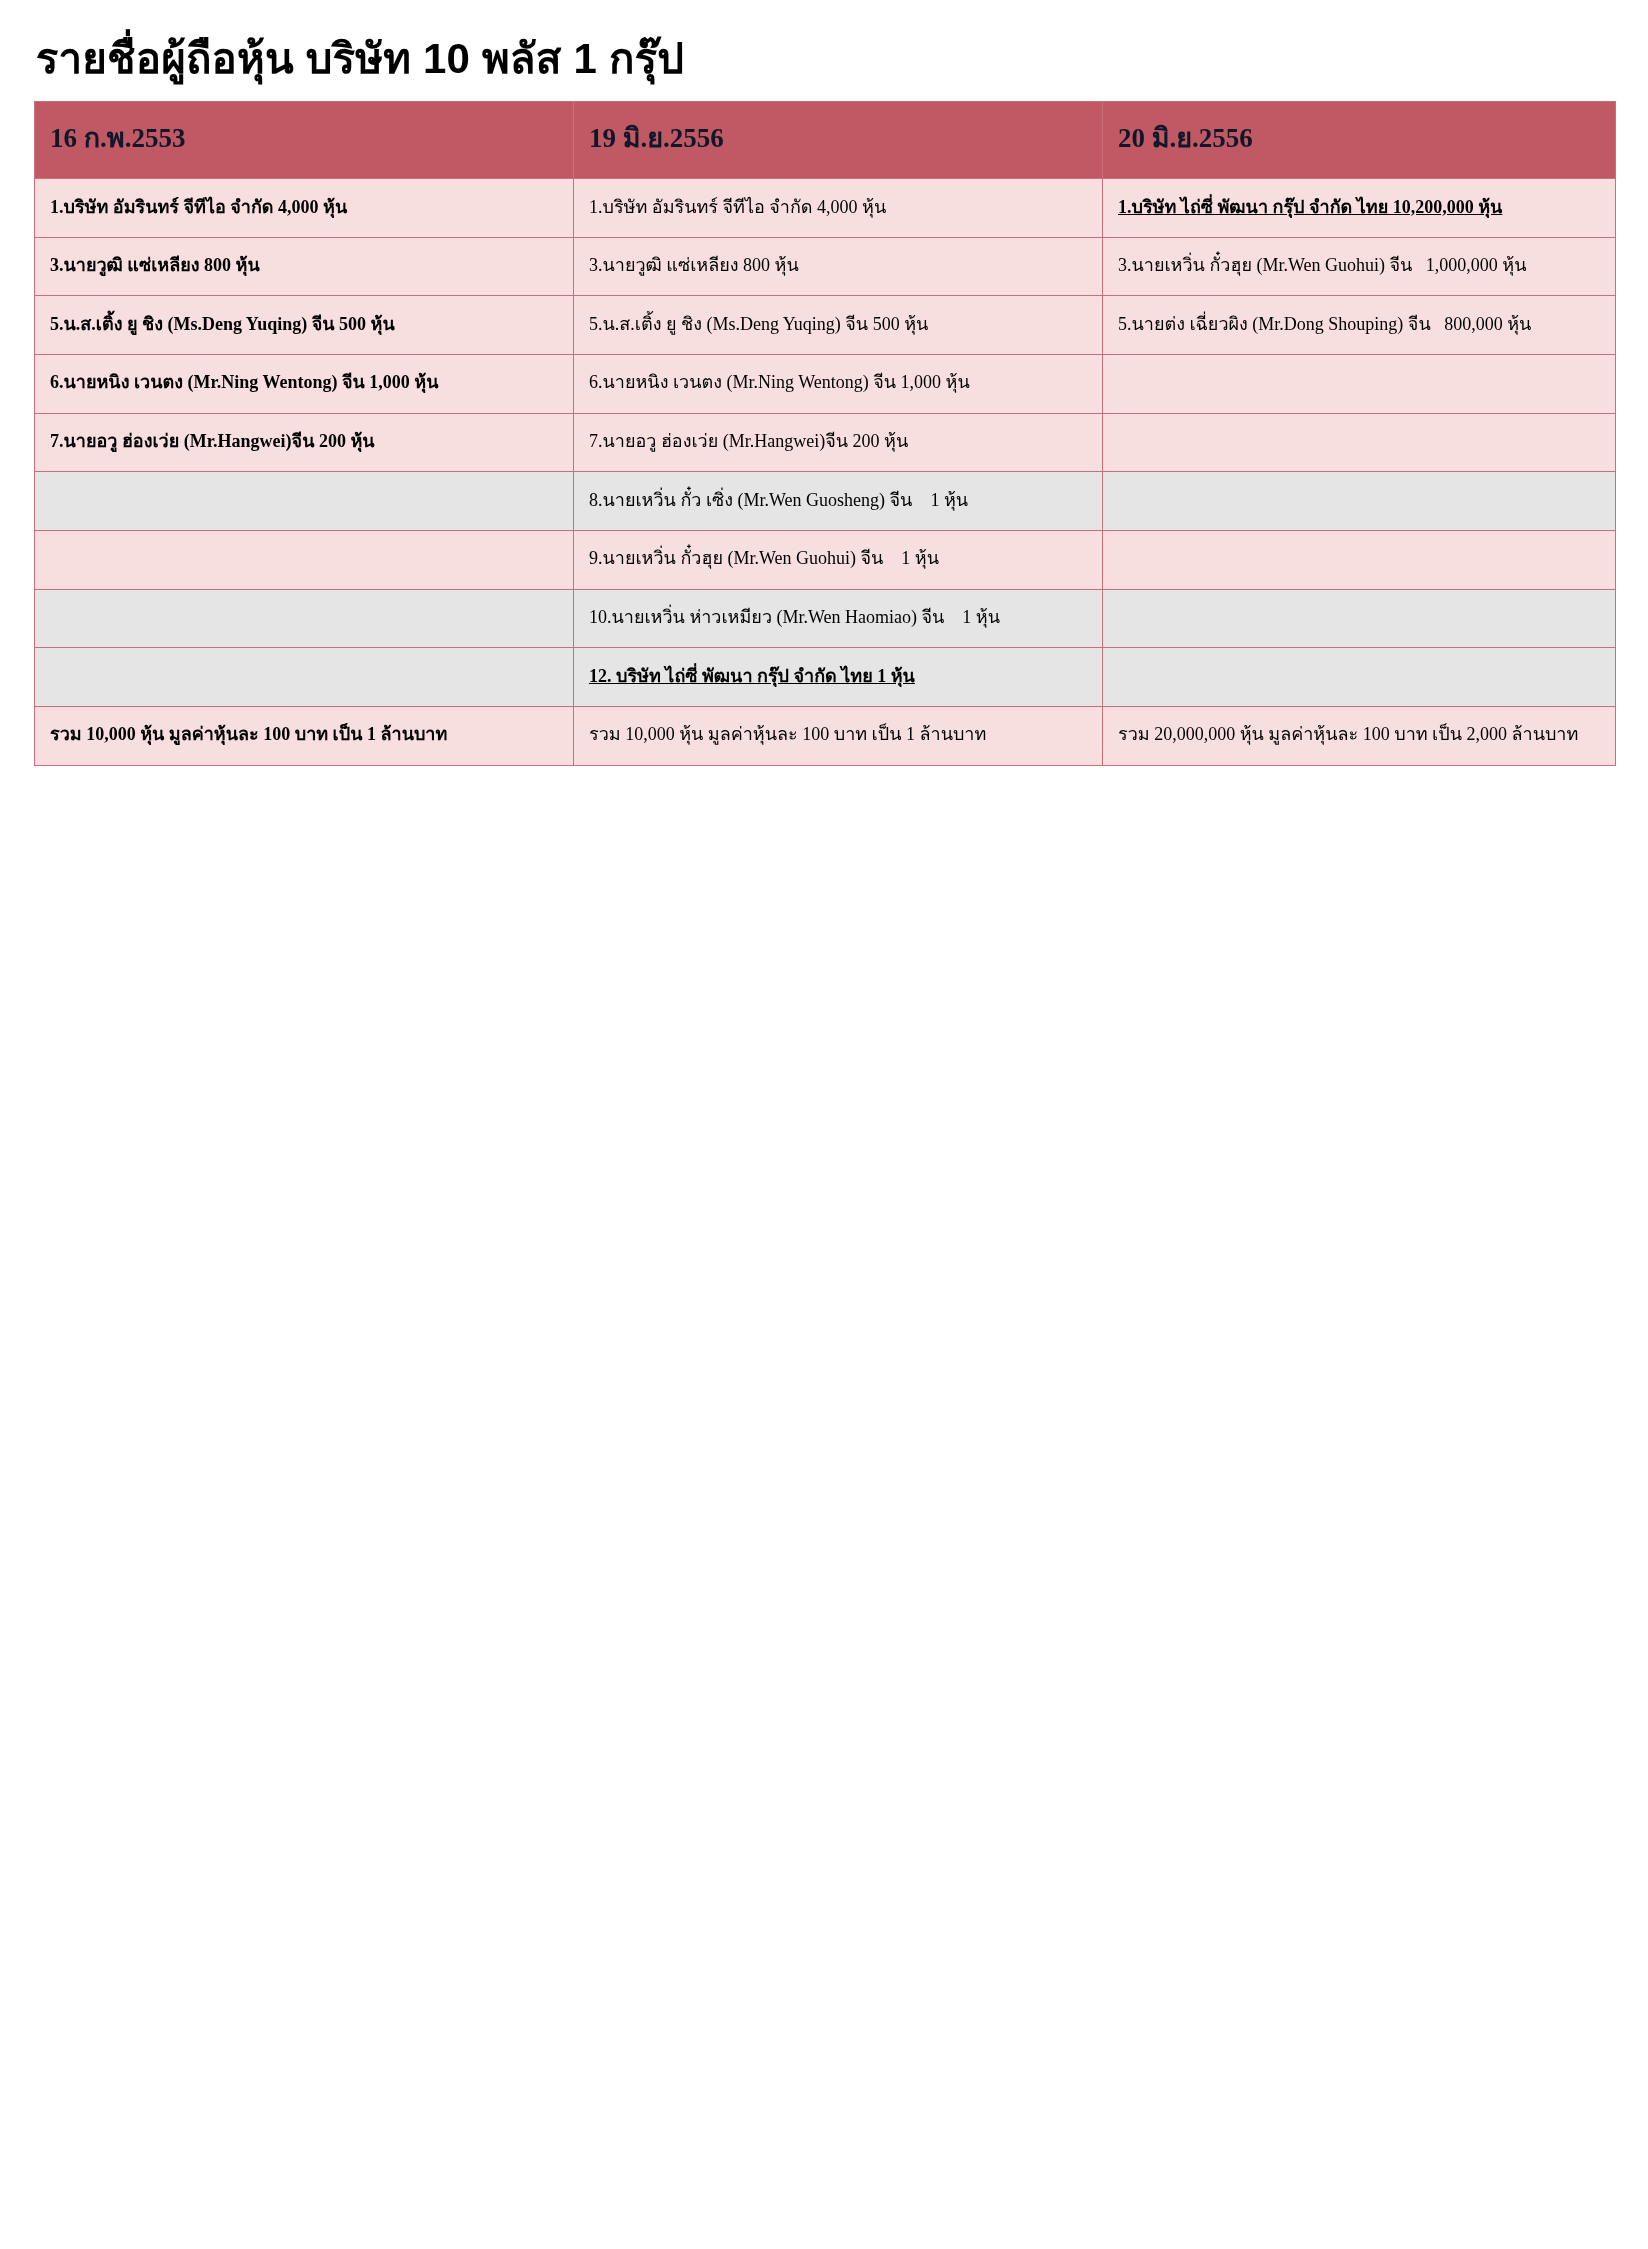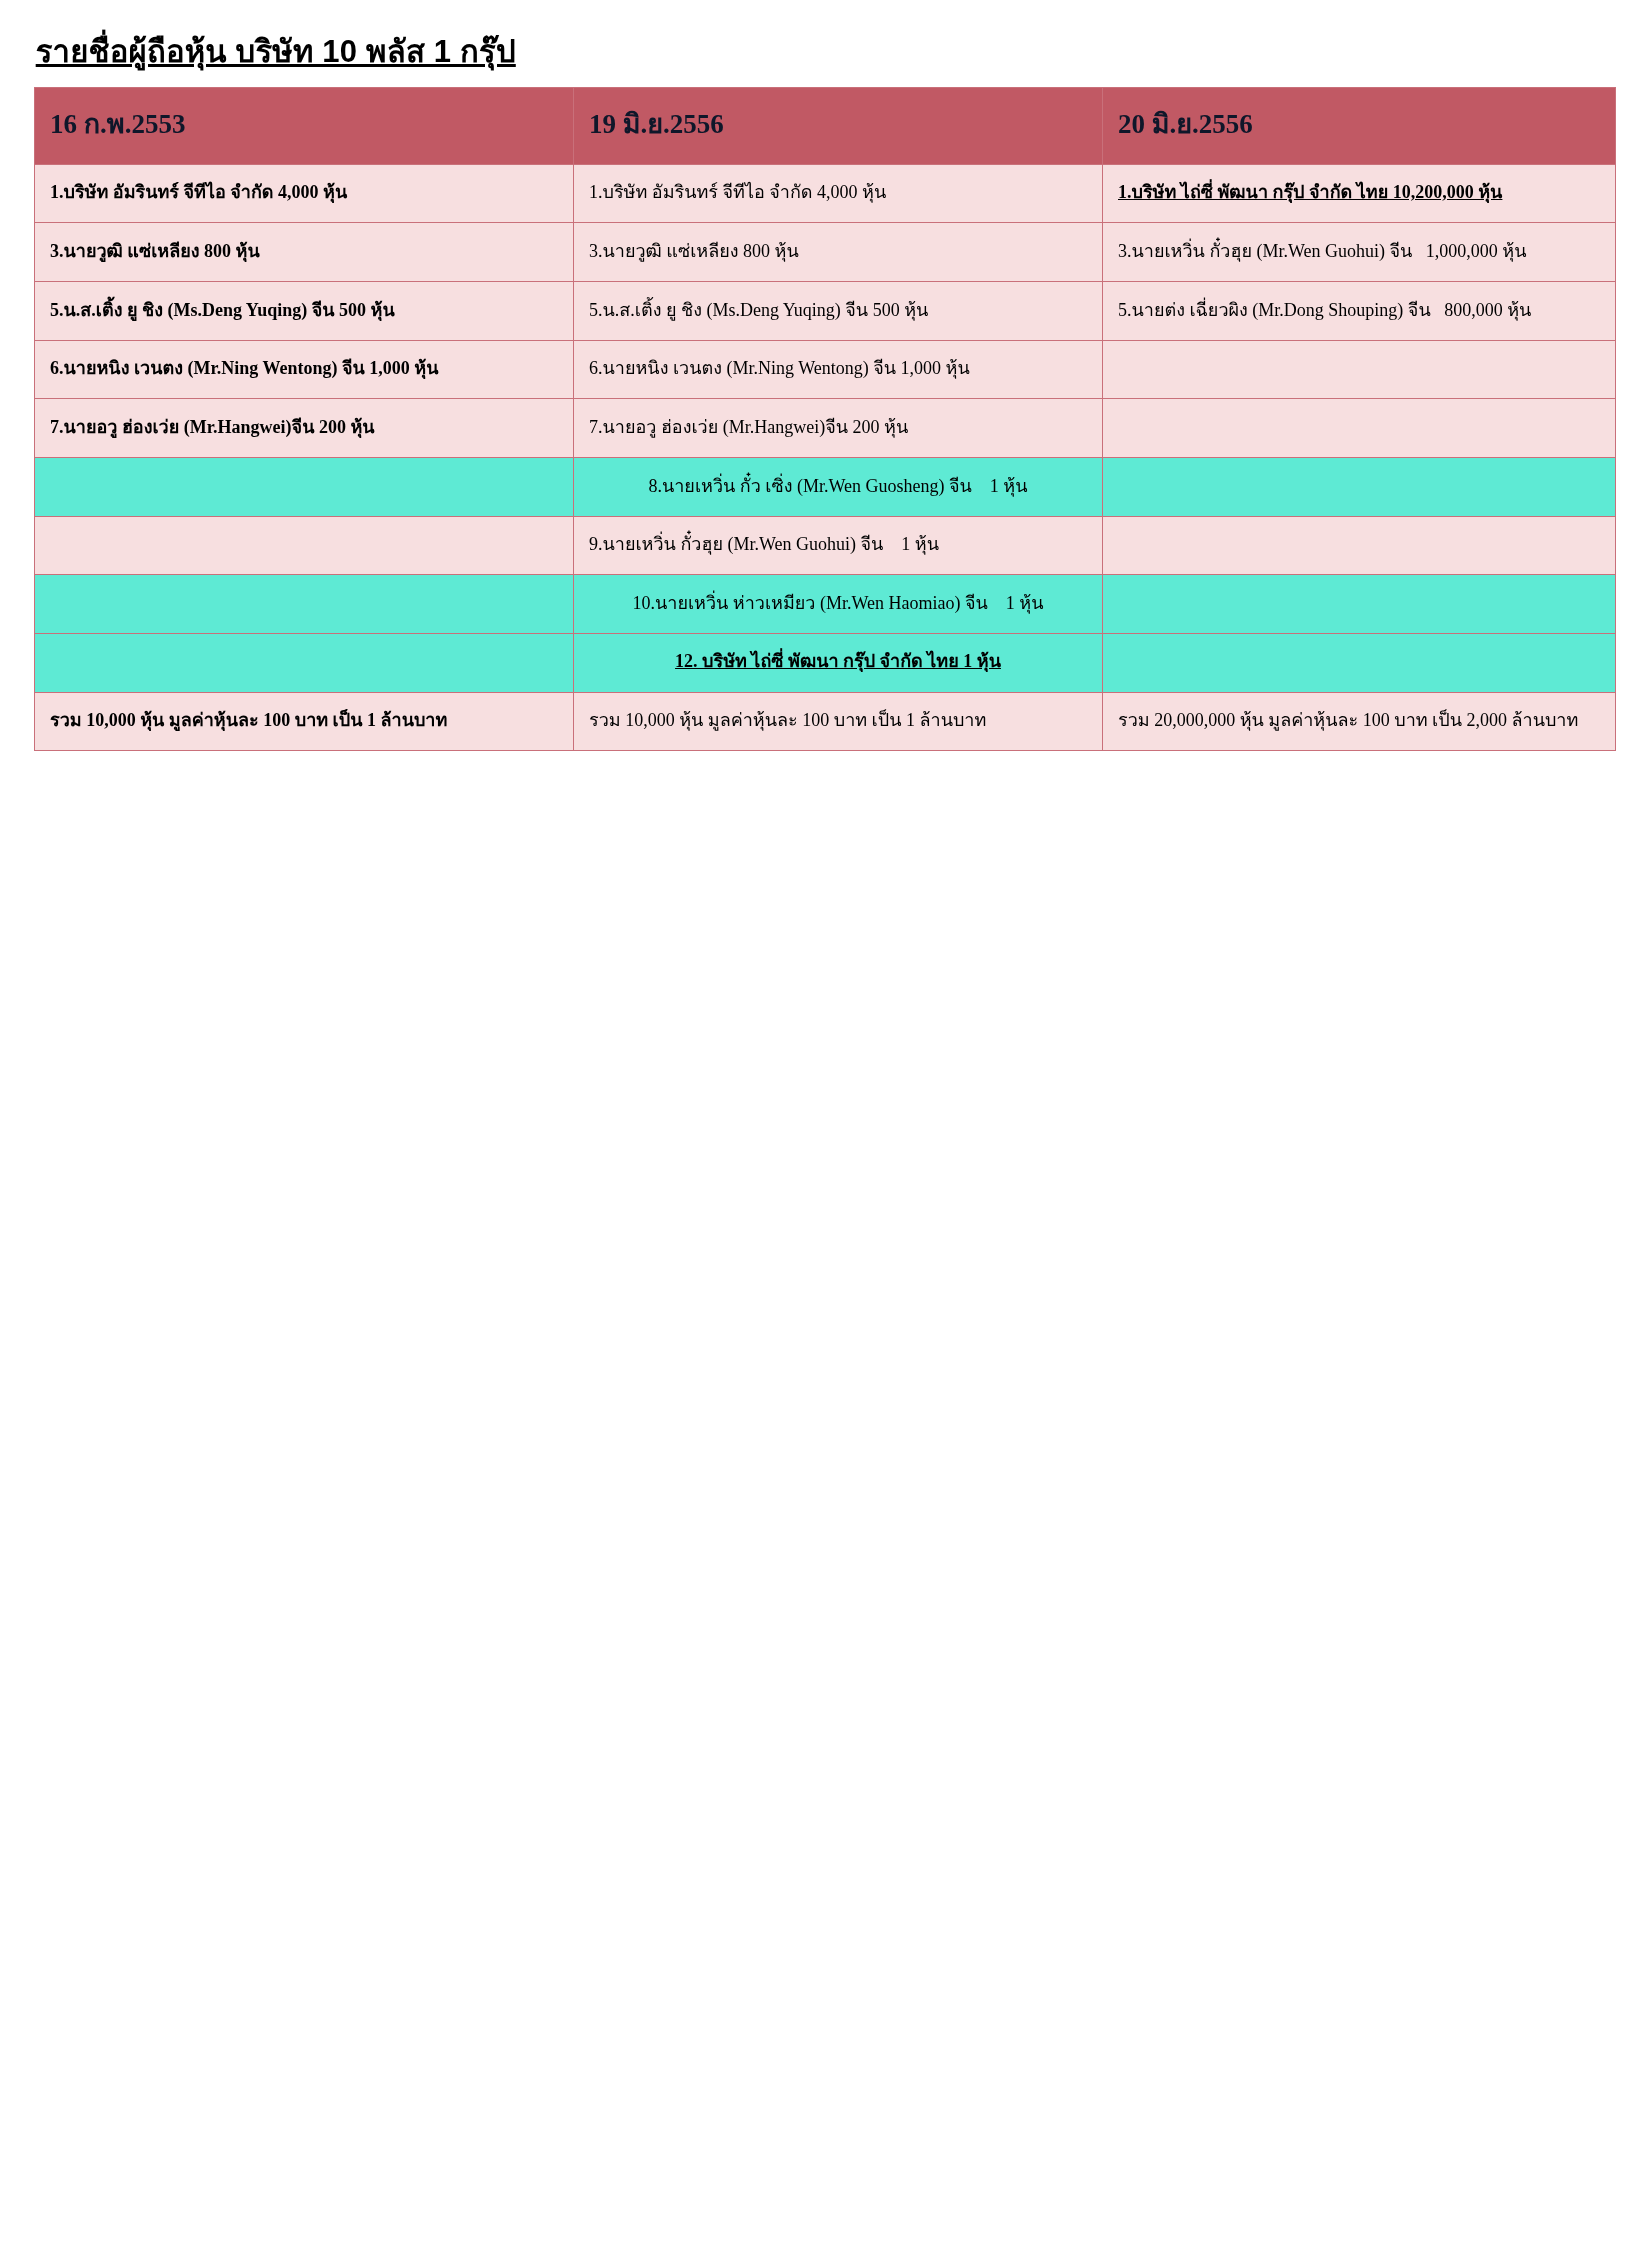--- a/index.html
+++ b/index.html
@@ -13,26 +13,25 @@
     font-family: "Liberation Serif", "DejaVu Serif", serif;
     color: #000000;
   }
   .page {
     padding: 25px 34px 0 34px;
     box-sizing: border-box;
     width: 1648px;
   }
   .doc-title {
     font-family: "Liberation Sans", "DejaVu Sans", sans-serif;
-    font-size: 31px;
+    font-size: 42px;
     font-weight: bold;
     line-height: 1.3;
     margin: 6.7px 0 15px 1.7px;
     letter-spacing: 0.2px;
-    text-decoration: underline;
   }
   table.shareholders {
     border-collapse: collapse;
     width: 1581px;
     table-layout: fixed;
   }
   table.shareholders col.c1 { width: 539px; }
   table.shareholders col.c2 { width: 529px; }
   table.shareholders col.c3 { width: 513px; }
 
@@ -47,21 +46,21 @@
   table.shareholders thead th {
     background: #c15964;
     color: #0f172a;
     font-weight: bold;
     font-size: 27px;
     padding: 15px 15px 17px 15px;
     text-align: left;
     font-family: "Liberation Serif", "DejaVu Serif", serif;
   }
   tr.row-pink td { background: #f7dfe0; }
-  tr.row-white td { background: #5eead4; text-align: center; }
+  tr.row-white td { background: #e5e5e5; }
 
   td.col-first { font-weight: bold; }
   td.bold-cell { font-weight: bold; text-decoration: underline; }
 
   td.empty { font-size: 26px; }
 
   .cell-text {
     display: block;
     white-space: pre-wrap;
     word-wrap: break-word;

